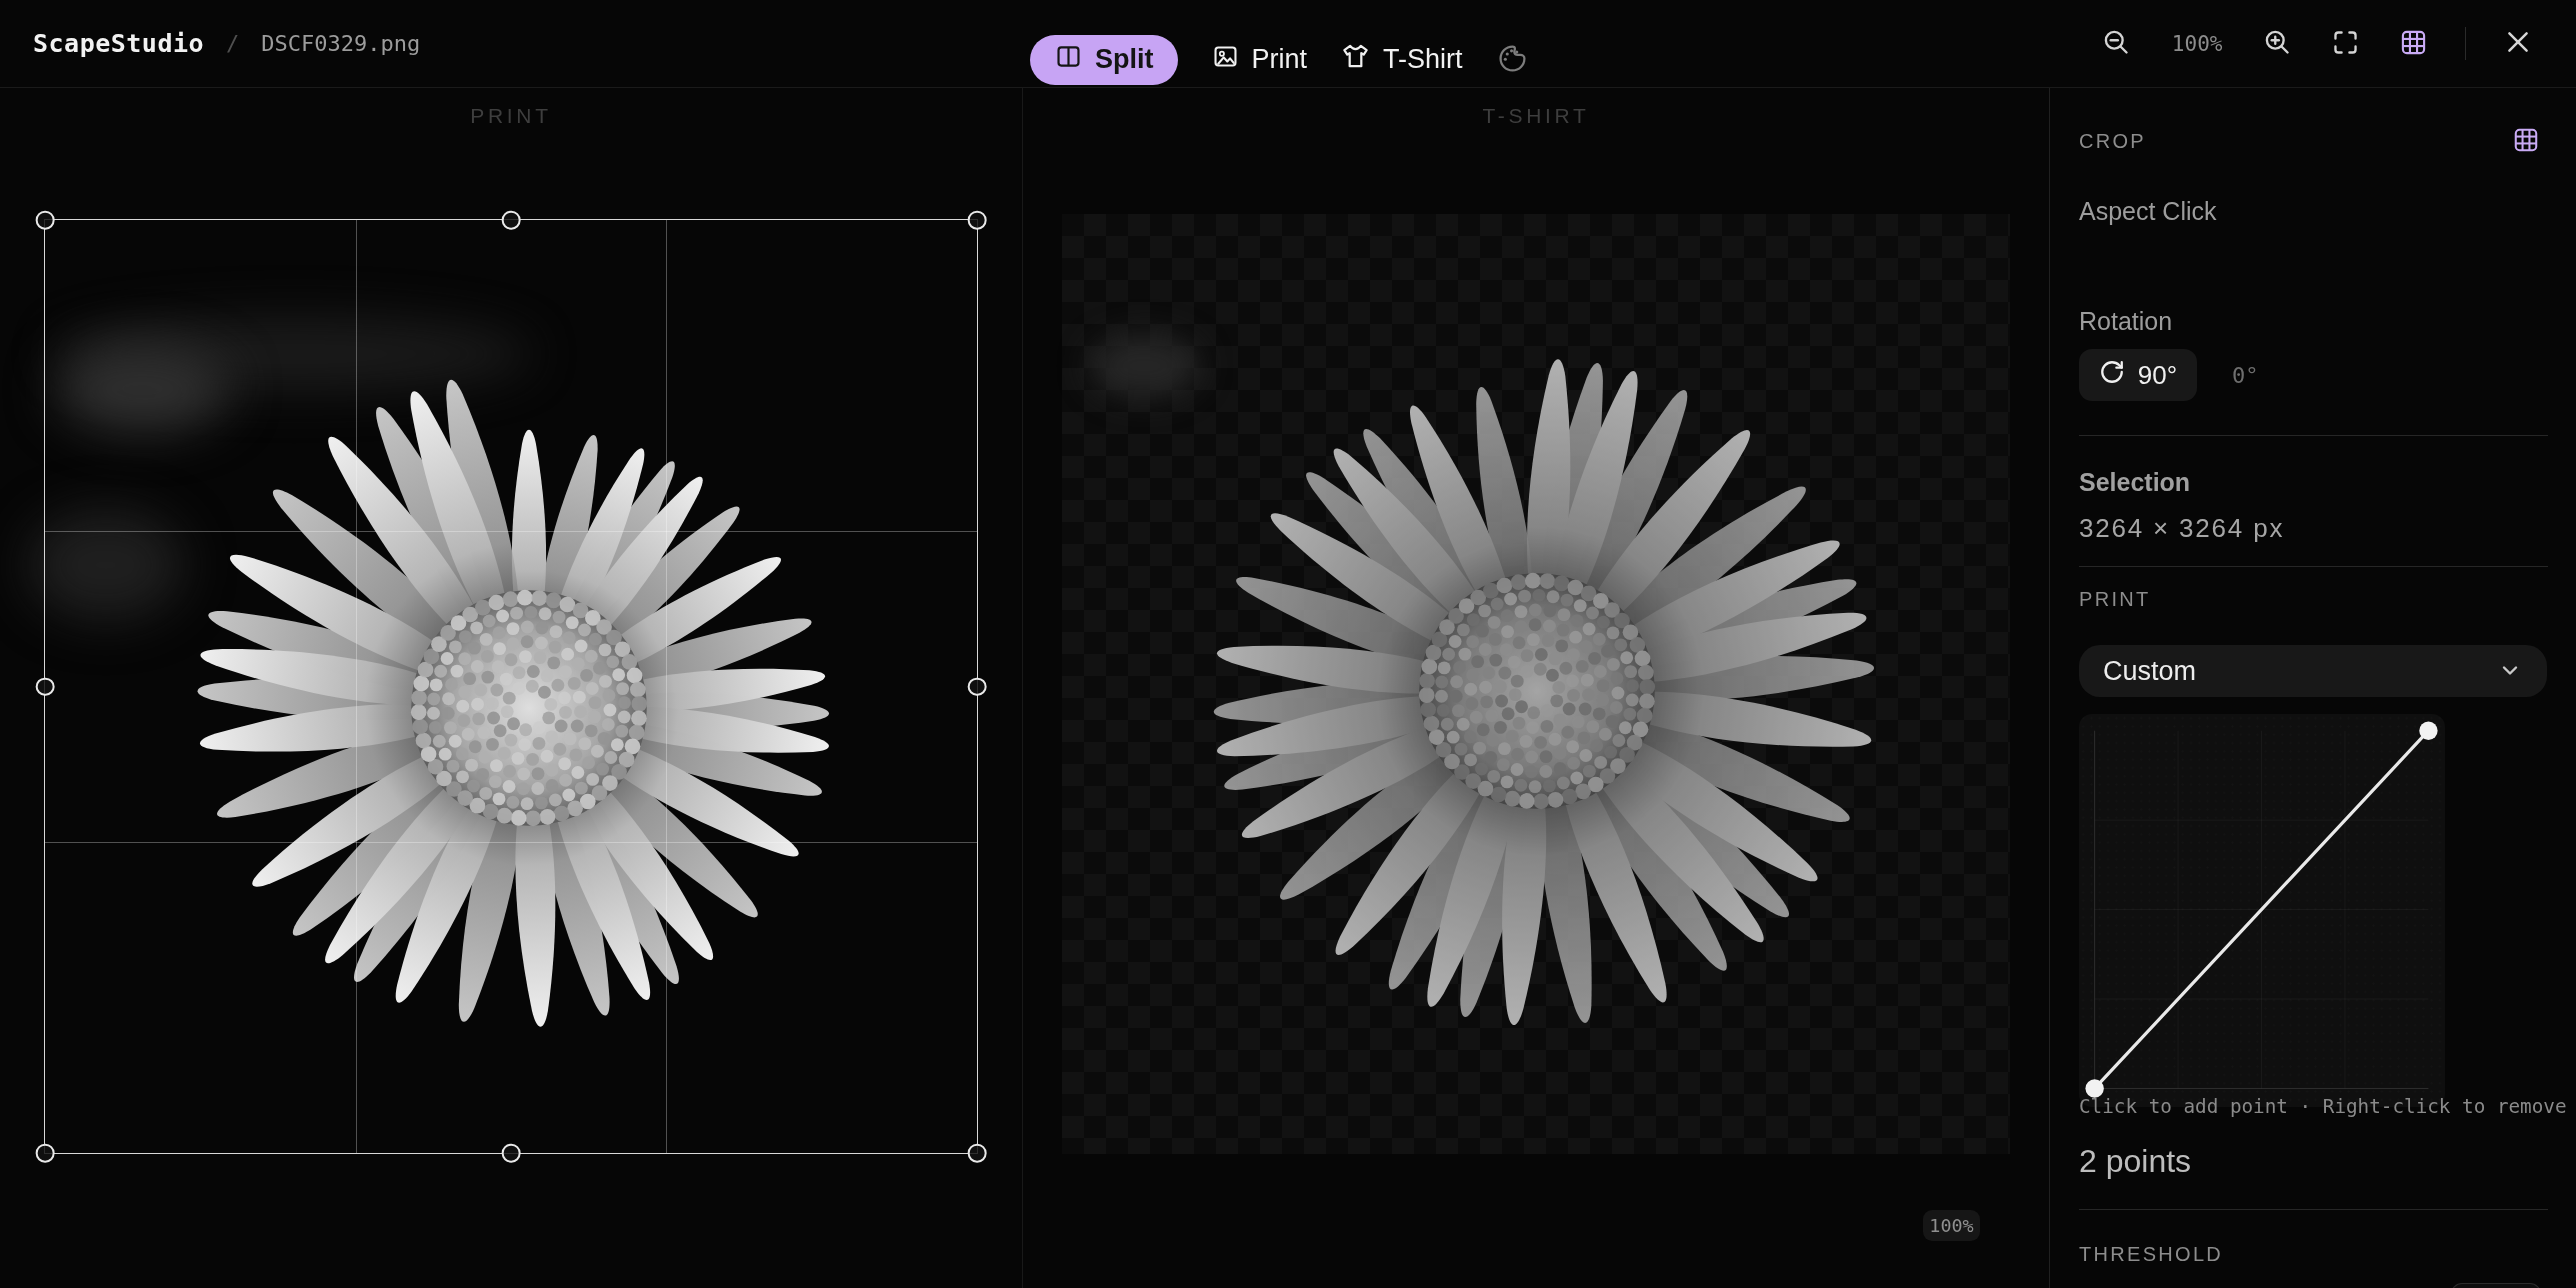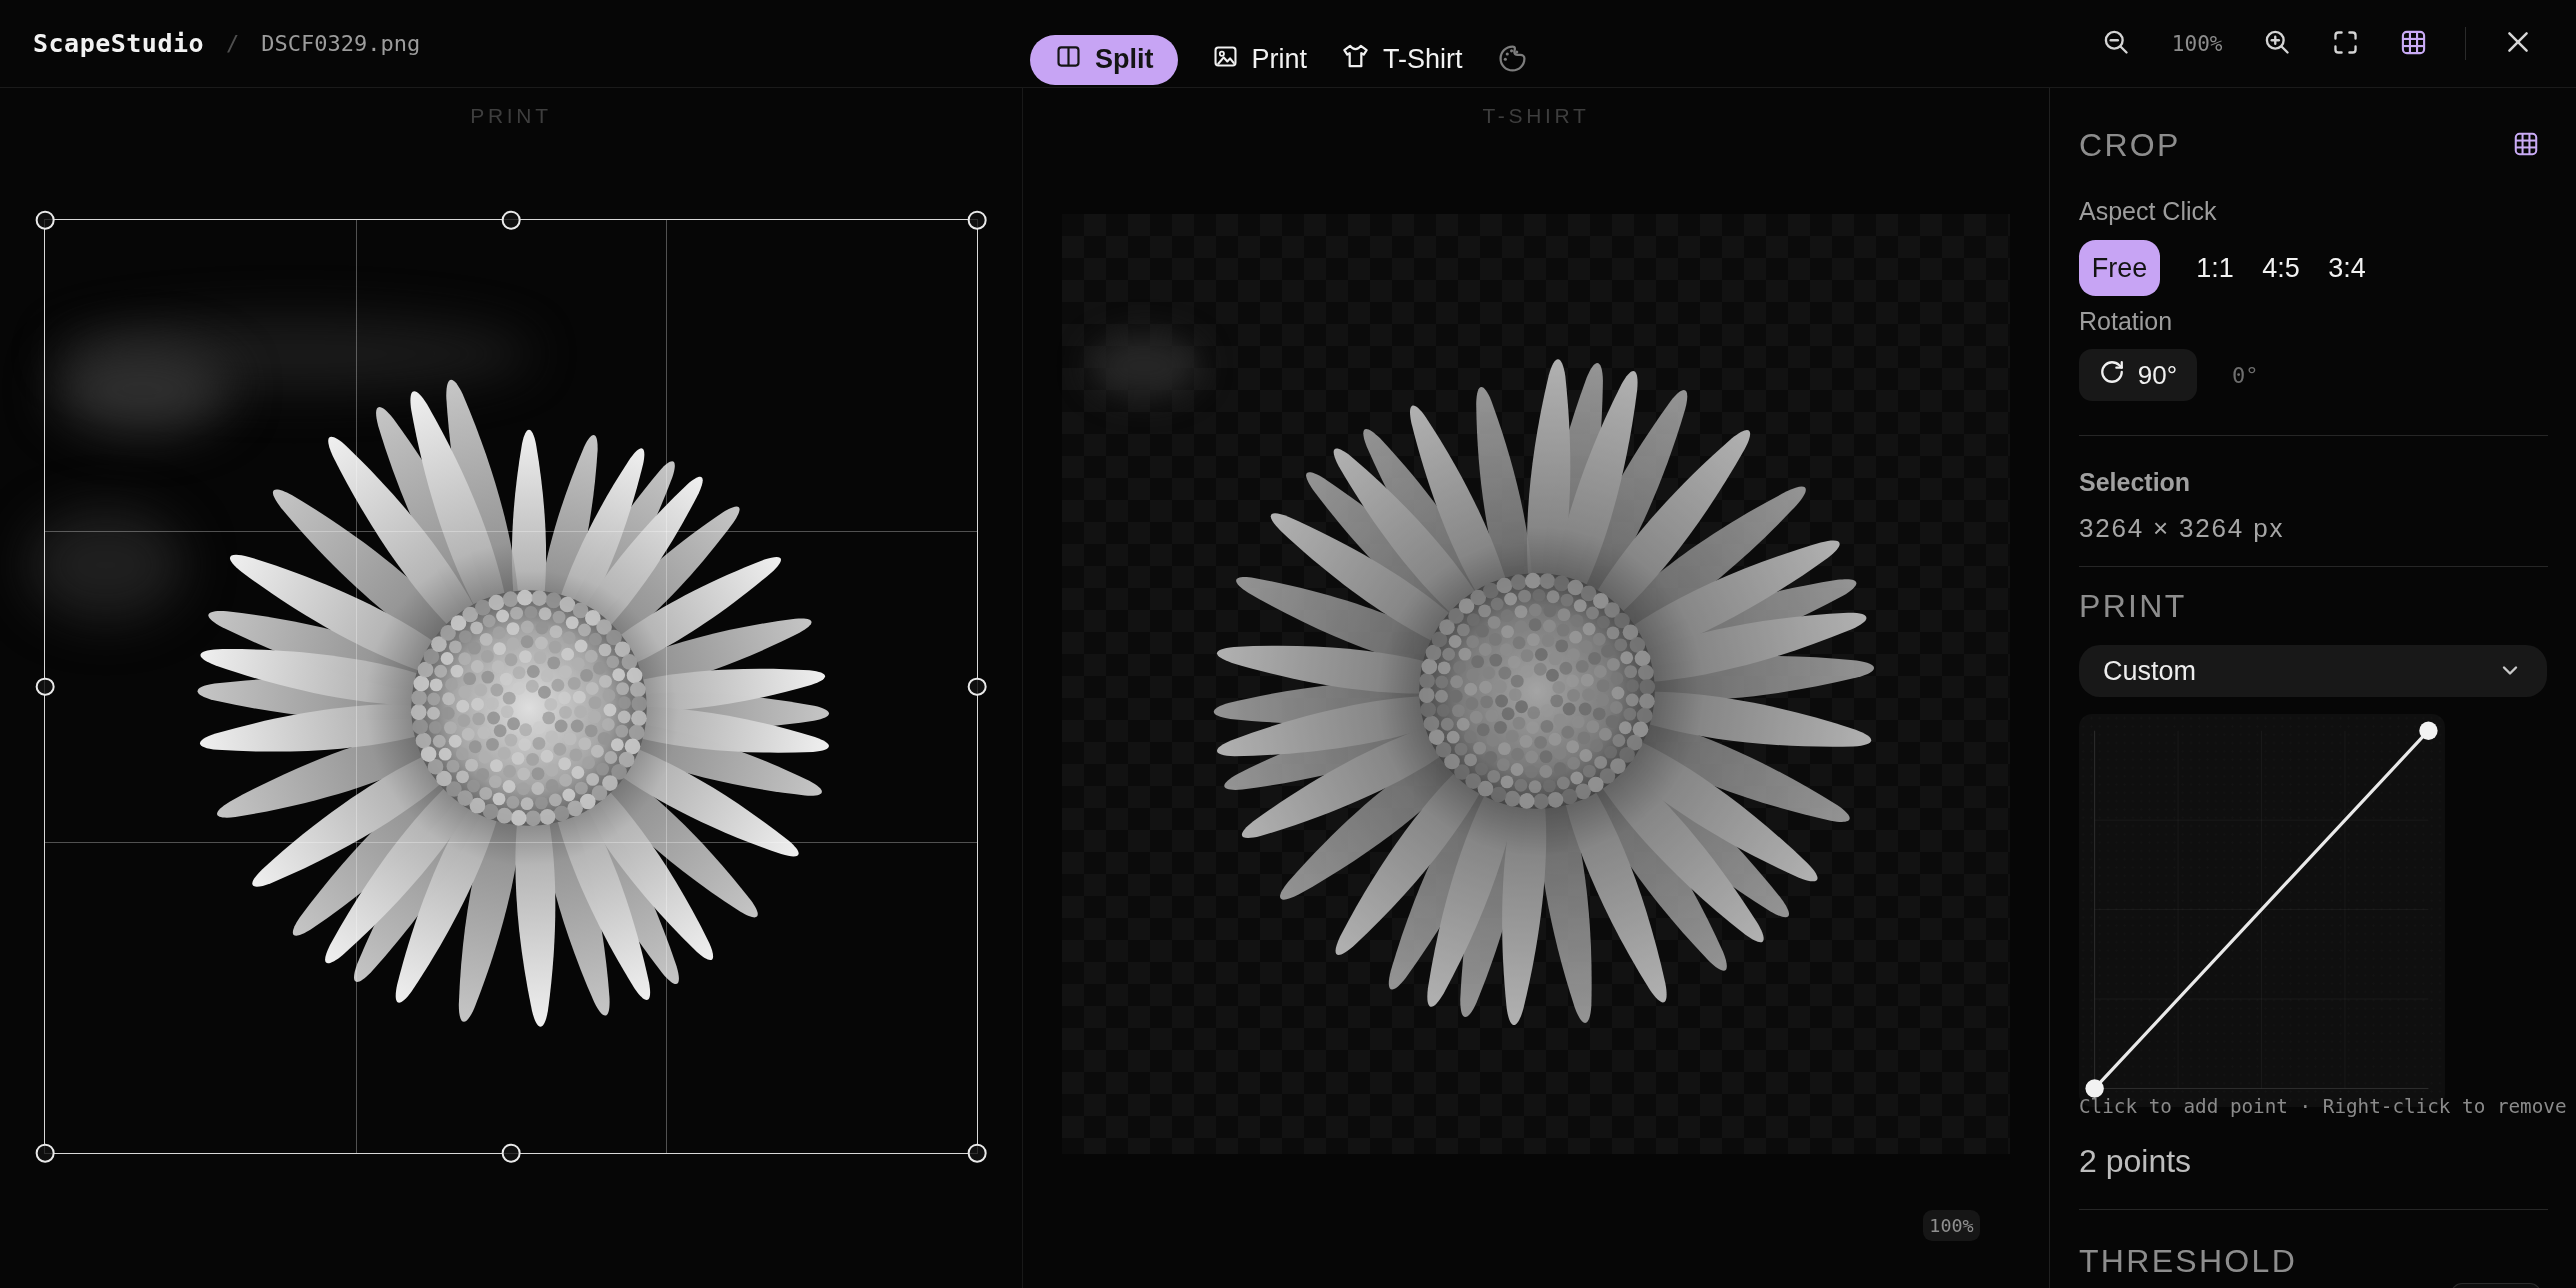--- a/index.html
+++ b/index.html
@@ -37,21 +37,21 @@
   .third-v{position:absolute;top:0;bottom:0;width:0.9px;background:rgba(255,255,255,.30);}
   .third-h{position:absolute;left:0;right:0;height:0.9px;background:rgba(255,255,255,.30);}
   .handle{position:absolute;width:14.7px;height:14.7px;border-radius:50%;border:2.8px solid #e9e9e9;background:rgba(18,18,18,.85);transform:translate(-50%,-50%);cursor:pointer;}
 
   .zoom-badge{position:absolute;left:900px;top:1123px;width:57px;height:31px;background:#161616;border-radius:9.2px;
     display:flex;align-items:center;justify-content:center;font-family:"DejaVu Sans Mono",monospace;font-size:18.4px;color:#8f8f8f;}
 
   
   .sidebar{position:absolute;left:2049px;top:87px;width:527px;height:1201px;border-left:0.9px solid #202020;background:#060606;overflow:hidden;}
   .sb-header{position:absolute;left:29px;right:37px;display:flex;justify-content:space-between;align-items:center;
-    font-size:32px;letter-spacing:2.3px;color:#8d8d8d;font-weight:500;}
+    font-size:20px;letter-spacing:2.3px;color:#8d8d8d;font-weight:500;}
   .sb-label{position:absolute;left:29px;color:#9d9d9d;font-size:25px;}
   .sb-divider{position:absolute;left:29px;right:29px;height:0.9px;background:#262626;}
 
   .ratio-row{position:absolute;left:29px;top:153px;height:56px;display:flex;align-items:center;}
   .ratio-btn{font-size:27px;color:#f2f2f2;background:none;border:none;width:66px;text-align:center;cursor:pointer;font-family:inherit;padding:0;}
   .ratio-btn.active{background:#c7a4f4;color:#141414;border-radius:16.6px;width:81px;height:56px;display:flex;align-items:center;justify-content:center;font-weight:500;margin-right:22px;}
 
   .rotation-row{position:absolute;left:29px;top:262px;height:52px;display:flex;align-items:center;gap:35px;}
   .rotate-btn{width:118px;height:52px;background:#181818;border-radius:13px;display:flex;align-items:center;justify-content:center;gap:13px;
     color:#f0f0f0;font-size:26px;border:none;cursor:pointer;font-family:inherit;}
@@ -738,26 +738,20 @@
               <line x1="16.2" y1="3.5" x2="16.2" y2="22.5"></line>
               <line x1="3.5" y1="9.8" x2="22.5" y2="9.8"></line>
               <line x1="3.5" y1="16.2" x2="22.5" y2="16.2"></line>
             </svg>
         </span>
       </button>
     </div>
 
     <div class="sb-label" style="top:110px;">Aspect Click</div>
 
-    <div class="ratio-row">
-      <button class="ratio-btn active">Free</button>
-      <button class="ratio-btn">1:1</button>
-      <button class="ratio-btn">4:5</button>
-      <button class="ratio-btn">3:4</button>
-    </div>
 
     <div class="sb-label" style="top:220px;">Rotation</div>
 
     <div class="rotation-row">
       <button class="rotate-btn">
         <span>
           <svg width="26" height="26" viewBox="0 0 24 24" fill="none" stroke="#f0f0f0" stroke-width="2.1" stroke-linecap="round" stroke-linejoin="round">
               <path d="M21 12a9 9 0 1 1-9-9c2.52 0 4.93 1 6.74 2.74L21 8"></path>
               <path d="M21 3v5h-5"></path>
             </svg>

